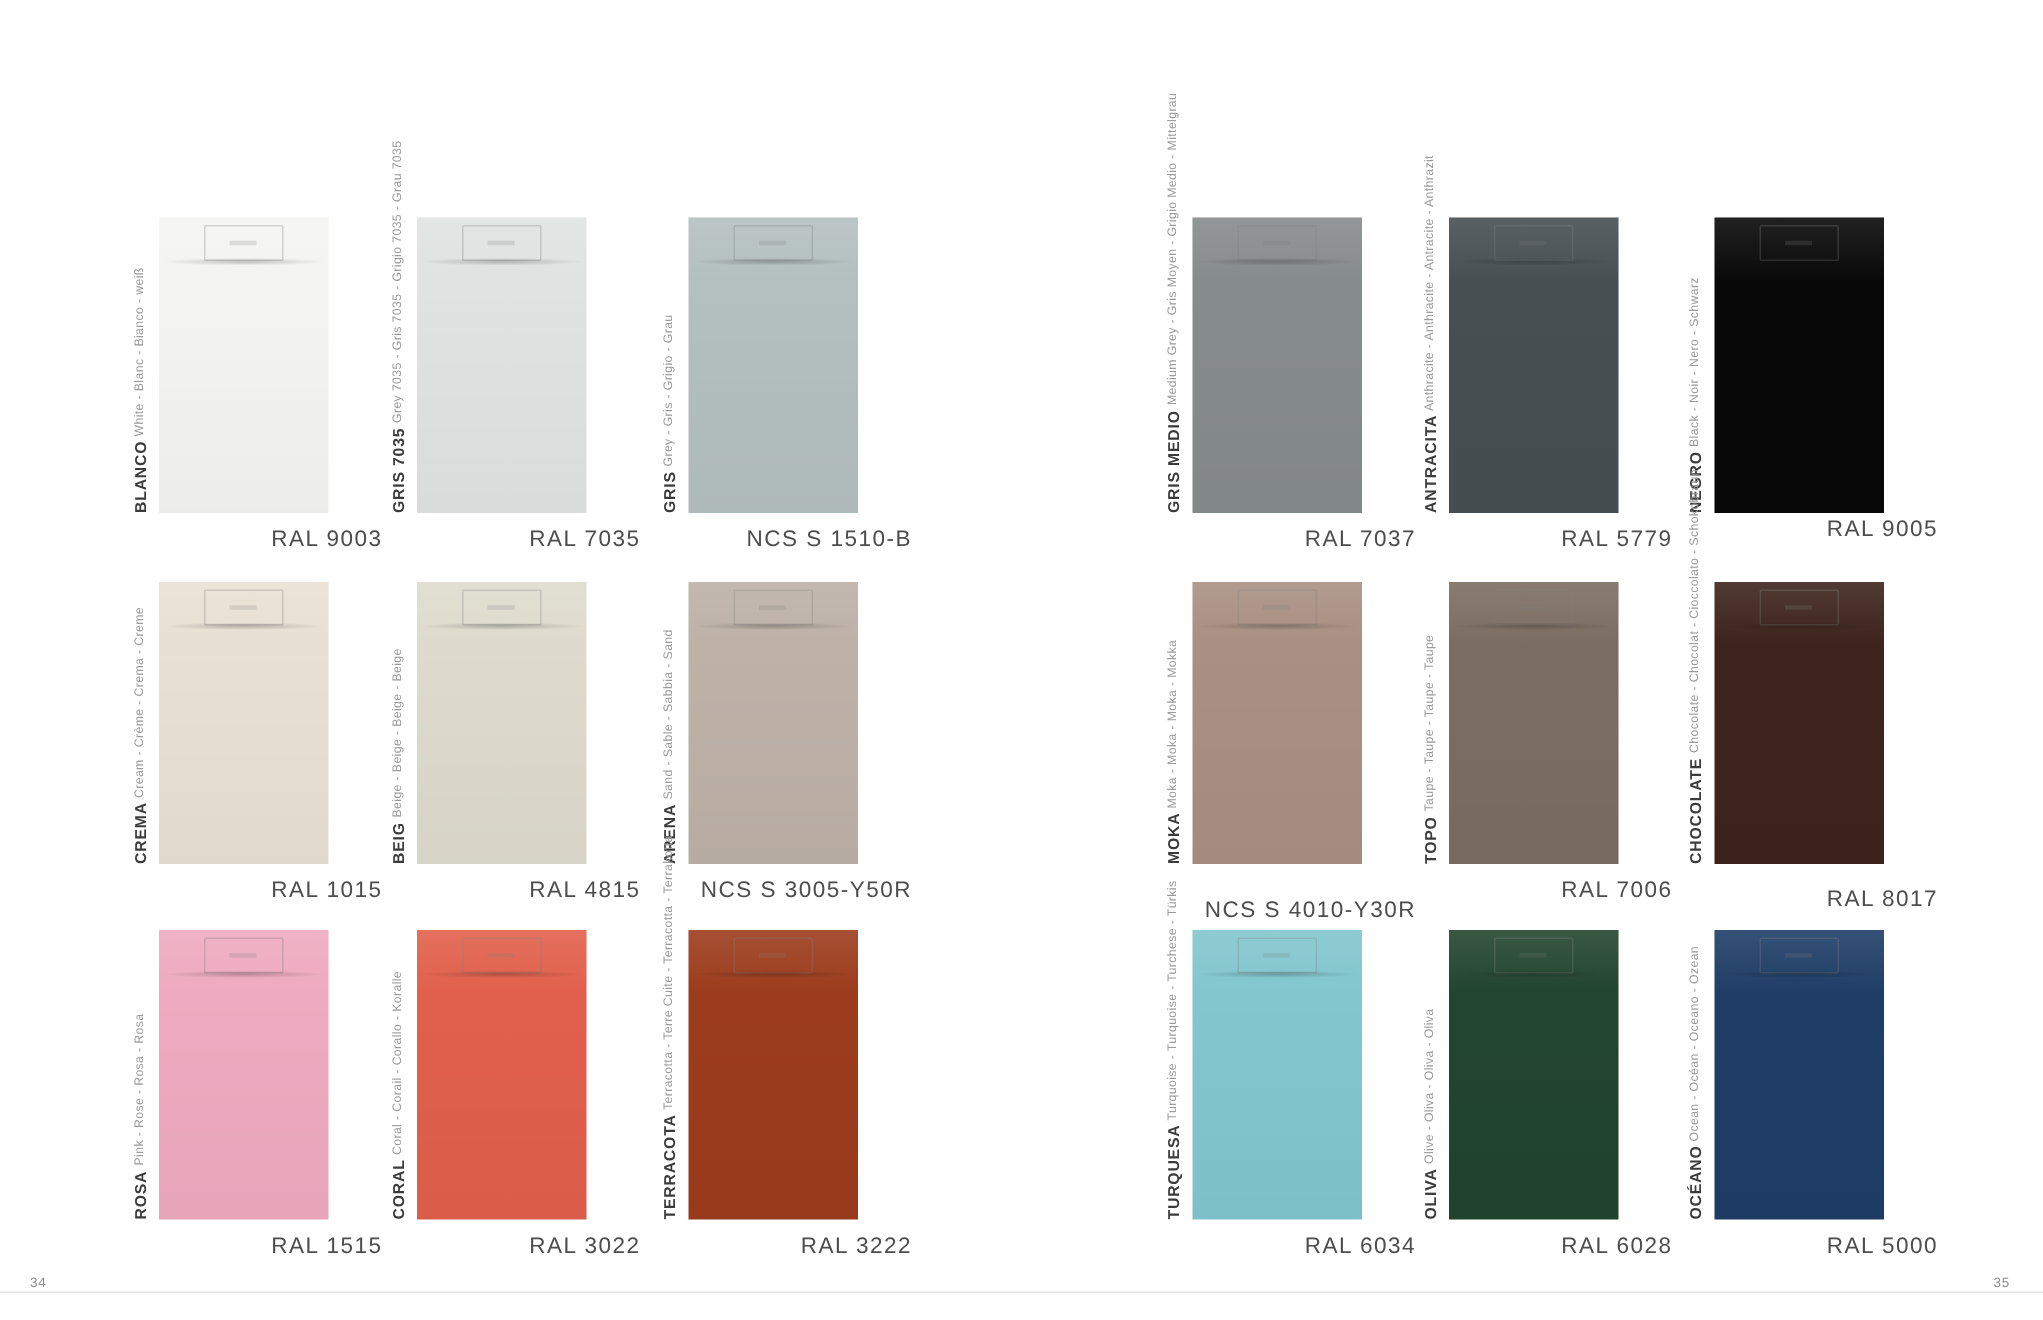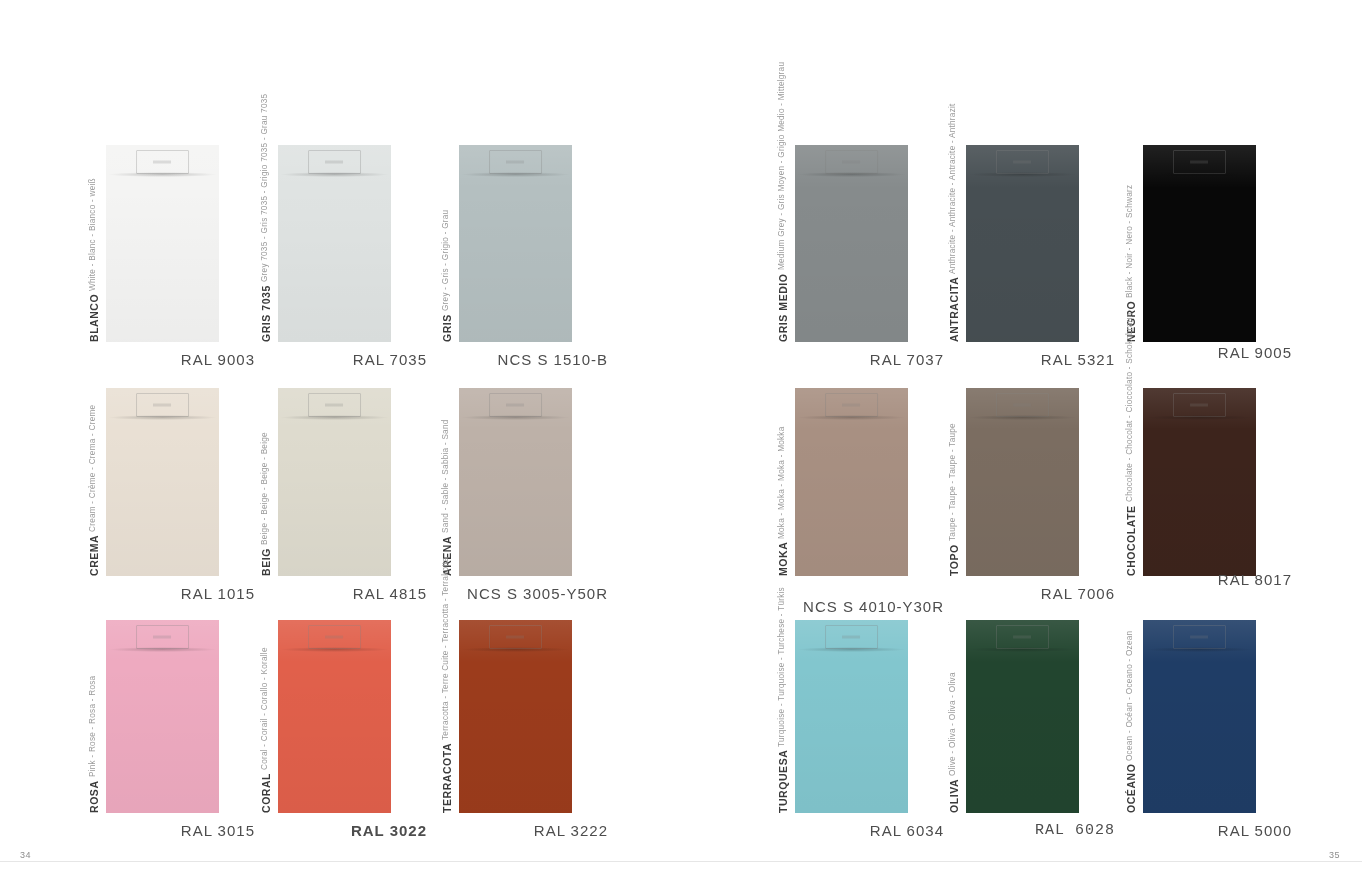--- a/index.html
+++ b/index.html
@@ -165,33 +165,33 @@
       <div class="swatch-cell" style="left: 106px; top: 620px; width: 113px; height: 193px;">
         <div class="tray" style="position: absolute; left: 0px; top: 0px; width: 113px; height: 193px; background: rgb(238, 170, 192);">
           <div class="grate"></div>
           <div class="lip"></div>
           <div class="sheen"></div>
         </div>
         <div class="vlabel" style="left: -18px; bottom: 0px; height: 203px;">
           <span class="vname">ROSA</span>
           <span class="vtrans">Pink - Rose - Rosa - Rosa</span>
         </div>
-        <div class="code" style="left: -36px; top: 202px; width: 185px;">RAL 3015</div>
+        <div class="code" style="left: -36px; top: 202px; width: 185px;">RAL 1515</div>
       </div>
       <div class="swatch-cell" style="left: 278px; top: 620px; width: 113px; height: 193px;">
         <div class="tray" style="position: absolute; left: 0px; top: 0px; width: 113px; height: 193px; background: rgb(225, 96, 75);">
           <div class="grate"></div>
           <div class="lip"></div>
           <div class="sheen"></div>
         </div>
         <div class="vlabel" style="left: -18px; bottom: 0px; height: 203px;">
           <span class="vname">CORAL</span>
           <span class="vtrans">Coral - Corail - Corallo - Koralle</span>
         </div>
-        <div class="code" style="left: -36px; top: 202px; width: 185px; font-weight: bold;">RAL 3022</div>
+        <div class="code" style="left: -36px; top: 202px; width: 185px;">RAL 3022</div>
       </div>
       <div class="swatch-cell" style="left: 459px; top: 620px; width: 113px; height: 193px;">
         <div class="tray" style="position: absolute; left: 0px; top: 0px; width: 113px; height: 193px; background: rgb(156, 60, 28);">
           <div class="grate"></div>
           <div class="lip"></div>
           <div class="sheen"></div>
         </div>
         <div class="vlabel" style="left: -18px; bottom: 0px; height: 203px;">
           <span class="vname">TERRACOTA</span>
           <span class="vtrans">Terracotta - Terre Cuite - Terracotta - Terrakotta</span>
@@ -215,21 +215,21 @@
       <div class="swatch-cell" style="left: 285px; top: 145px; width: 113px; height: 197px;">
         <div class="tray" style="position: absolute; left: 0px; top: 0px; width: 113px; height: 197px; background: rgb(71, 79, 83);">
           <div class="grate"></div>
           <div class="lip"></div>
           <div class="sheen"></div>
         </div>
         <div class="vlabel" style="left: -18px; bottom: 0px; height: 207px;">
           <span class="vname">ANTRACITA</span>
           <span class="vtrans">Anthracite - Anthracite - Antracite - Anthrazit</span>
         </div>
-        <div class="code" style="left: -36px; top: 206px; width: 185px;">RAL 5321</div>
+        <div class="code" style="left: -36px; top: 206px; width: 185px;">RAL 5779</div>
       </div>
       <div class="swatch-cell" style="left: 462px; top: 145px; width: 113px; height: 197px;">
         <div class="tray" style="position: absolute; left: 0px; top: 0px; width: 113px; height: 197px; background: rgb(8, 8, 8);">
           <div class="grate"></div>
           <div class="lip"></div>
           <div class="sheen"></div>
         </div>
         <div class="vlabel" style="left: -18px; bottom: 0px; height: 207px;">
           <span class="vname">NEGRO</span>
           <span class="vtrans">Black - Noir - Nero - Schwarz</span>
@@ -263,21 +263,21 @@
       <div class="swatch-cell" style="left: 462px; top: 388px; width: 113px; height: 188px;">
         <div class="tray" style="position: absolute; left: 0px; top: 0px; width: 113px; height: 188px; background: rgb(61, 36, 28);">
           <div class="grate"></div>
           <div class="lip"></div>
           <div class="sheen"></div>
         </div>
         <div class="vlabel" style="left: -18px; bottom: 0px; height: 198px;">
           <span class="vname">CHOCOLATE</span>
           <span class="vtrans">Chocolate - Chocolat - Cioccolato - Schokobraun</span>
         </div>
-        <div class="code" style="left: -36px; top: 183px; width: 185px;">RAL 8017</div>
+        <div class="code" style="left: -36px; top: 203px; width: 185px;">RAL 8017</div>
       </div>
       <div class="swatch-cell" style="left: 114px; top: 620px; width: 113px; height: 193px;">
         <div class="tray" style="position: absolute; left: 0px; top: 0px; width: 113px; height: 193px; background: rgb(130, 198, 206);">
           <div class="grate"></div>
           <div class="lip"></div>
           <div class="sheen"></div>
         </div>
         <div class="vlabel" style="left: -18px; bottom: 0px; height: 203px;">
           <span class="vname">TURQUESA</span>
           <span class="vtrans">Turquoise - Turquoise - Turchese - Türkis</span>
@@ -287,21 +287,21 @@
       <div class="swatch-cell" style="left: 285px; top: 620px; width: 113px; height: 193px;">
         <div class="tray" style="position: absolute; left: 0px; top: 0px; width: 113px; height: 193px; background: rgb(34, 69, 47);">
           <div class="grate"></div>
           <div class="lip"></div>
           <div class="sheen"></div>
         </div>
         <div class="vlabel" style="left: -18px; bottom: 0px; height: 203px;">
           <span class="vname">OLIVA</span>
           <span class="vtrans">Olive - Oliva - Oliva - Oliva</span>
         </div>
-        <div class="code" style="left: -36px; top: 202px; width: 185px; font-family: Liberation Mono, monospace;">RAL 6028</div>
+        <div class="code" style="left: -36px; top: 202px; width: 185px;">RAL 6028</div>
       </div>
       <div class="swatch-cell" style="left: 462px; top: 620px; width: 113px; height: 193px;">
         <div class="tray" style="position: absolute; left: 0px; top: 0px; width: 113px; height: 193px; background: rgb(31, 61, 102);">
           <div class="grate"></div>
           <div class="lip"></div>
           <div class="sheen"></div>
         </div>
         <div class="vlabel" style="left: -18px; bottom: 0px; height: 203px;">
           <span class="vname">OCÉANO</span>
           <span class="vtrans">Ocean - Océan - Oceano - Ozean</span>

